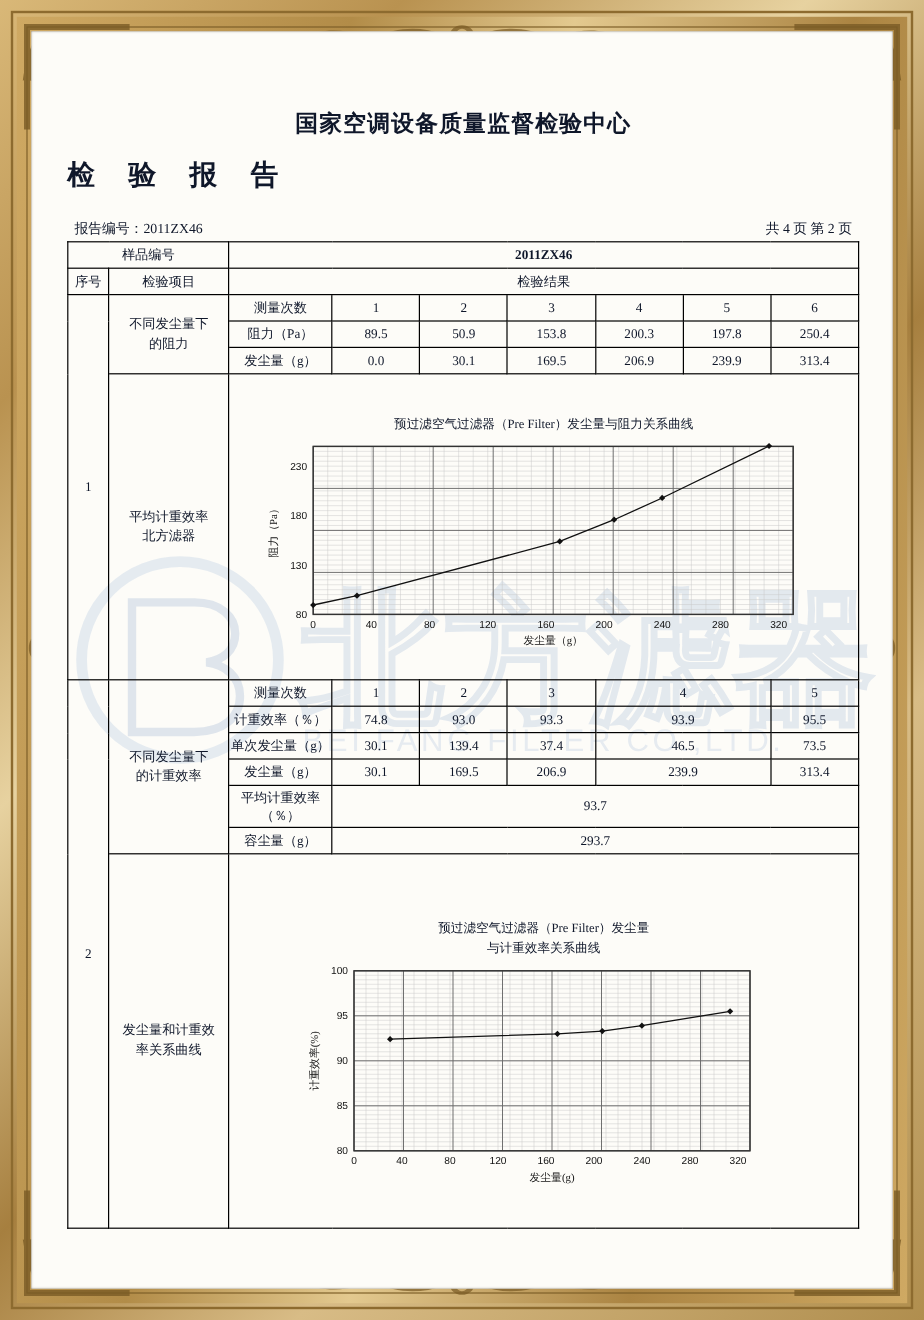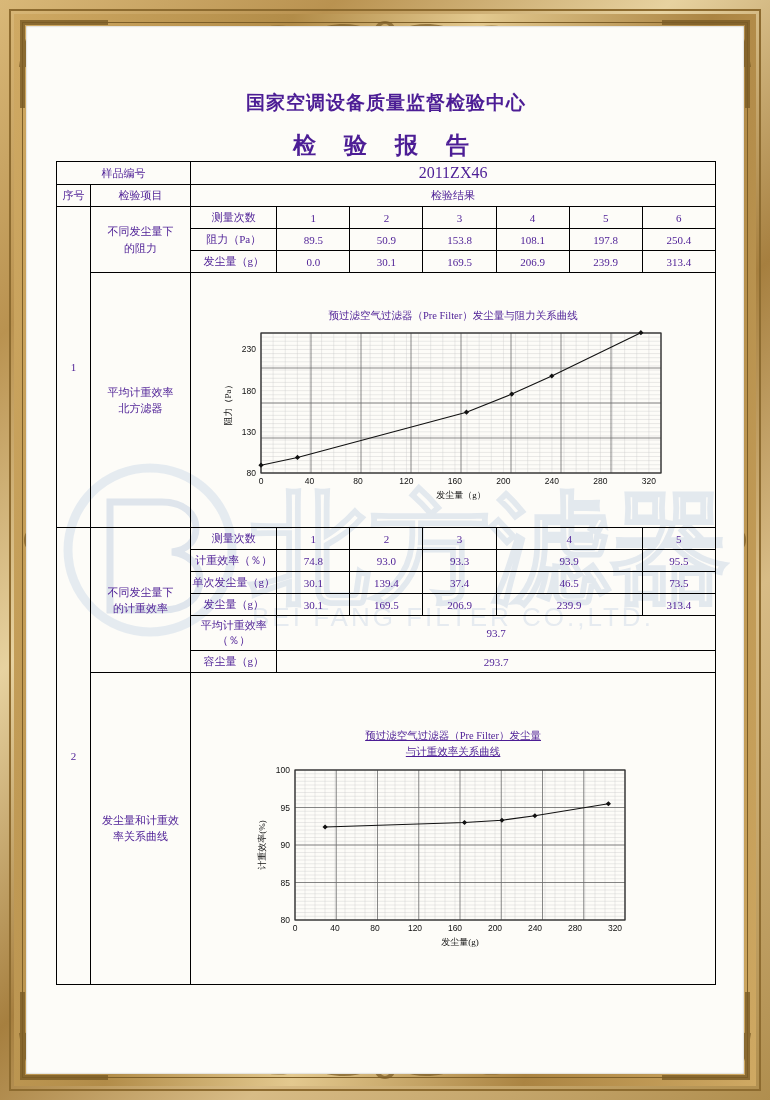--- a/index.html
+++ b/index.html
@@ -48,29 +48,29 @@
 
   .edge-orn{position:absolute;pointer-events:none;opacity:.9;}
   .e-top{left:200px;top:18px;width:370px;height:26px;}
   .e-bot{left:200px;bottom:18px;width:370px;height:26px;transform:scaleY(-1);}
   .e-left{left:18px;top:330px;width:26px;height:420px;}
   .e-right{right:18px;top:330px;width:26px;height:420px;transform:scaleX(-1);}
 
   
   .doc{
     position:absolute;left:56px;top:60px;width:660px;
-    color:#4c1d95;
+    color:#0f172a;
   }
   .org-title{
     text-align:center;font-size:19px;font-weight:bold;letter-spacing:1px;
     font-family:"DejaVu Serif", serif;
     margin-top:30px;
   }
   .rep-title{
-    text-align:center;font-size:23px;font-weight:bold;letter-spacing:10px;
+    font-size:23px;font-weight:bold;letter-spacing:10px;
     font-family:"DejaVu Serif", serif;
     margin-top:14px;
   }
   .meta-row{
     display:flex;justify-content:space-between;align-items:flex-end;
     margin-top:22px;font-size:11.5px;
     padding:0 6px 3px 6px;
   }
   table.main{
     border-collapse:collapse;width:100%;
@@ -80,21 +80,21 @@
   table.main td{
     border:1px solid #000;
     text-align:center;
     padding:2px 1px;
     vertical-align:middle;
     height:17px;
   }
   .col-no{width:34px;}
   .col-item{width:100px;}
   .vert-cell{line-height:1.5;}
-  .sample-id{text-align:left;padding-left:8px;font-size:16px;}
+  .sample-id{text-align:left;padding-left:8px;font-size:11px;font-weight:bold;}
   .chartcell{padding:0;height:auto;}
   .chart-wrap{position:relative;width:100%;margin-top:34px;}
   .chart-title{
     text-align:center;font-size:10.5px;margin:6px 0 2px 0;line-height:1.35;
   }
   svg.plot{display:block;margin:0 auto;}
   .tick{font-size:8.5px;font-family:"Liberation Sans",sans-serif;fill:#111;}
   .axlabel{font-size:9px;fill:#111;}
   
   .watermark{
@@ -198,20 +198,24 @@
     <text class="wm-text" x="210" y="160" font-size="120" stroke="#9fb6d6">北方滤器</text>
     <text class="wm-sub" x="212" y="196" font-size="26" letter-spacing="3">BEI FANG FILTER CO.,LTD.</text>
   </g>
 </svg>
 
 <div class="doc">
 
   <div class="org-title">国家空调设备质量监督检验中心</div>
   <div class="rep-title">检 验 报 告</div>
 
+  <div class="meta-row">
+    <span>报告编号：2011ZX46</span>
+    <span>共 4 页 第 2 页</span>
+  </div>
 
   <table class="main">
     <colgroup>
       <col class="col-no">
         <col class="col-item">
       <col style="width:86px">
         <col style="width:73px">
         <col style="width:73px">
       <col style="width:73px">
         <col style="width:73px">
@@ -243,21 +247,21 @@
         <td>3</td>
         <td>4</td>
         <td>5</td>
         <td>6</td>
       </tr>
       <tr>
         <td>阻力（Pa）</td>
         <td>89.5</td>
         <td>50.9</td>
         <td>153.8</td>
-        <td>108.1</td>
+        <td>200.3</td>
         <td>197.8</td>
         <td>250.4</td>
       </tr>
       <tr>
         <td>发尘量（g）</td>
         <td>0.0</td>
         <td>30.1</td>
         <td>169.5</td>
         <td>206.9</td>
         <td>239.9</td>
@@ -429,21 +433,21 @@
         <td>容尘量（g）</td>
         <td colspan="6">293.7</td>
       </tr>
 
       <tr>
         <td class="vert-cell">
           <div>发尘量和计重效</div>
           <div>率关系曲线</div>
         </td>
         <td colspan="7" class="chartcell">
-          <div class="chart-wrap" style="padding:14px 0 10px 0;text-decoration:underline;">
+          <div class="chart-wrap" style="padding:14px 0 10px 0;">
             <div class="chart-title">预过滤空气过滤器（Pre Filter）发尘量</div>
             <div class="chart-title" style="margin-top:0">与计重效率关系曲线</div>
             <svg class="plot" id="plot2" width="440" height="210" viewBox="0 0 440 210">
                 <line x1="62" y1="8" x2="62" y2="158" stroke="#c9c9c9" stroke-width="0.4"></line>
                 <line x1="72" y1="8" x2="72" y2="158" stroke="#c9c9c9" stroke-width="0.4"></line>
                 <line x1="82" y1="8" x2="82" y2="158" stroke="#c9c9c9" stroke-width="0.4"></line>
                 <line x1="92" y1="8" x2="92" y2="158" stroke="#c9c9c9" stroke-width="0.4"></line>
                 <line x1="102" y1="8" x2="102" y2="158" stroke="#c9c9c9" stroke-width="0.4"></line>
                 <line x1="112" y1="8" x2="112" y2="158" stroke="#c9c9c9" stroke-width="0.4"></line>
                 <line x1="122" y1="8" x2="122" y2="158" stroke="#c9c9c9" stroke-width="0.4"></line>

